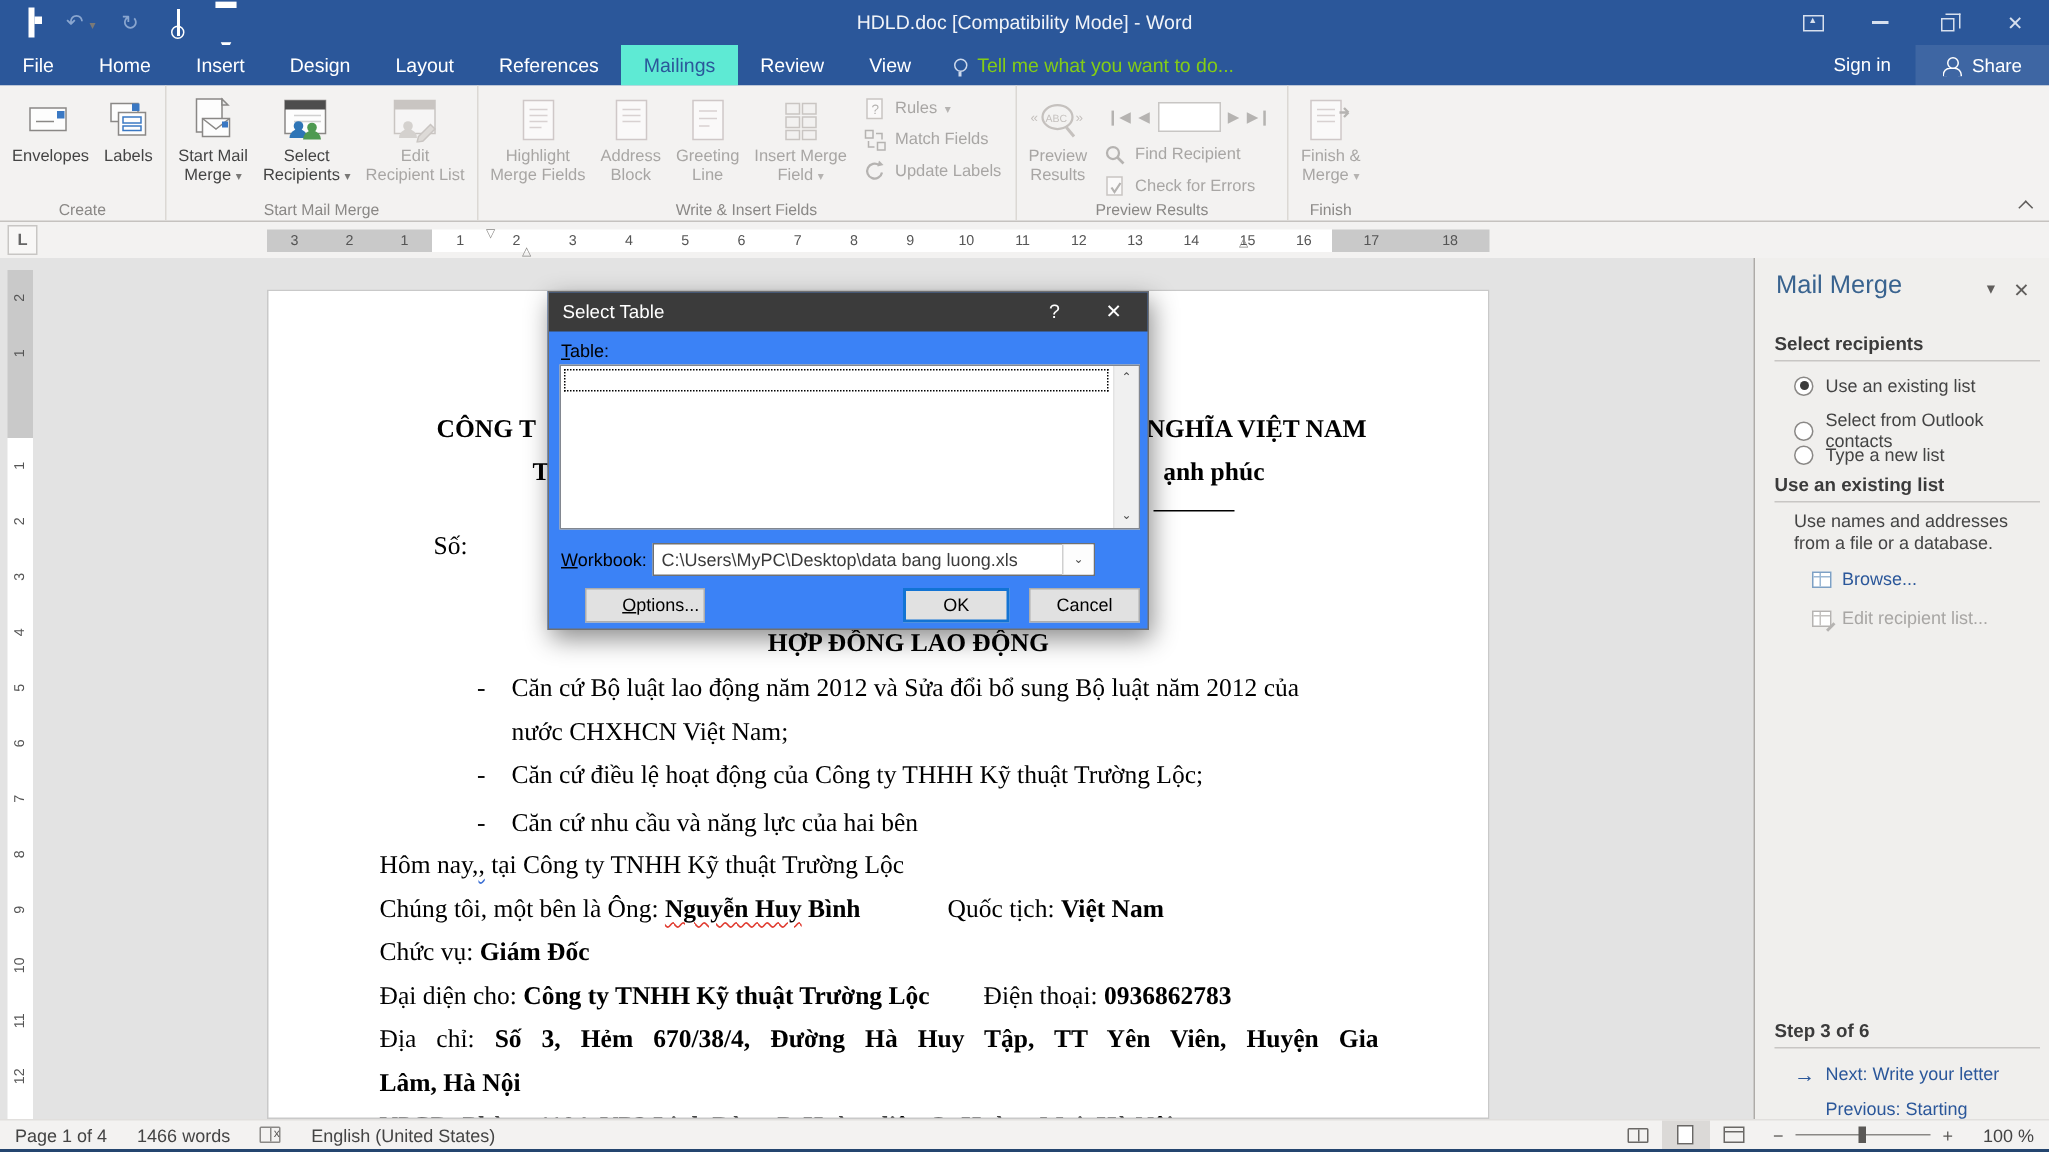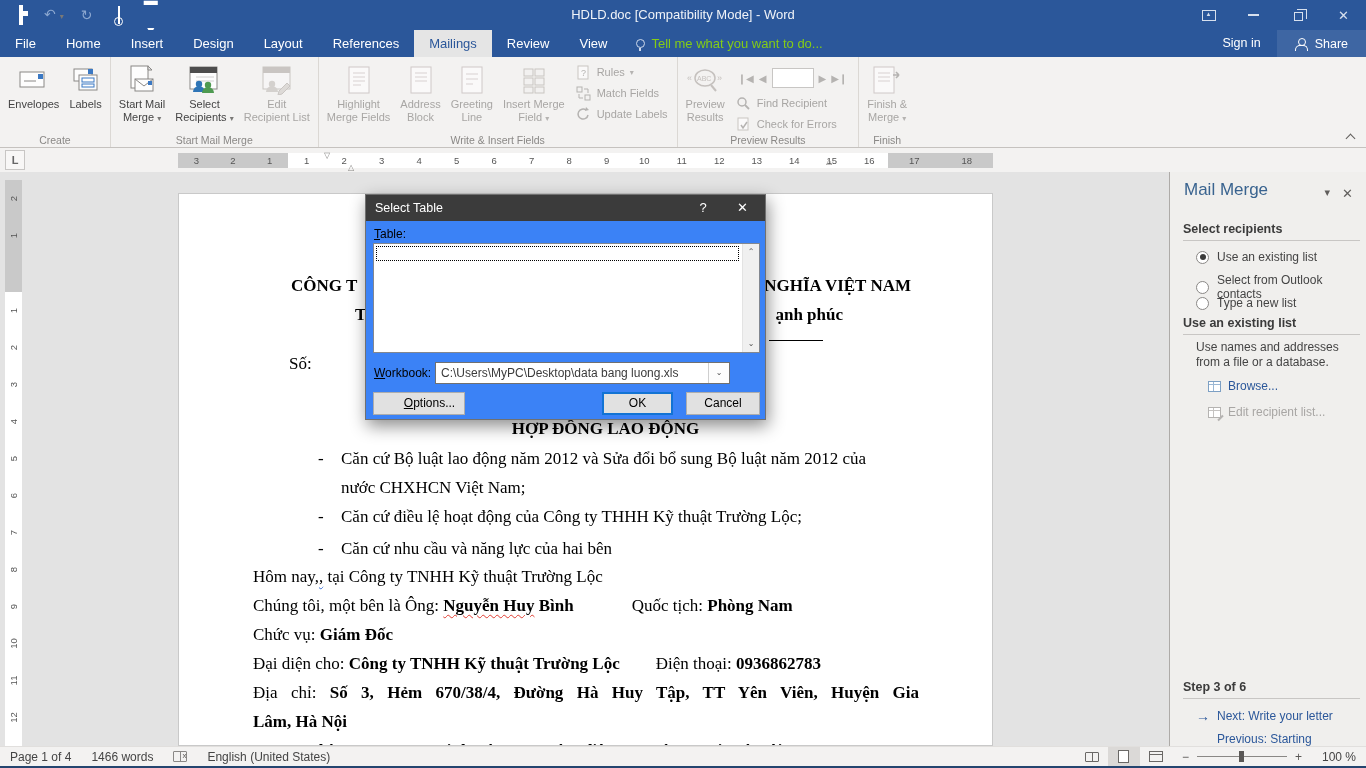--- a/index.html
+++ b/index.html
@@ -22,21 +22,21 @@
   .winbtn { width:45px; height:30px; display:flex; align-items:center; justify-content:center; color:#d7e0ee; font-size:13px; }
   .rdo-ic { width:14px; height:11px; border:1px solid #d7e0ee; position:relative; }
   .rdo-ic::after { content:"▲"; position:absolute; left:3px; top:0px; font-size:6px; color:#d7e0ee; }
   .min-ic { width:11px; height:1.5px; background:#d7e0ee; }
   .res-ic { width:9px; height:9px; border:1px solid #d7e0ee; position:relative; margin-top:2px; }
   .res-ic::before { content:""; position:absolute; left:2px; top:-4px; width:9px; height:9px; border:1px solid #d7e0ee; border-bottom:none; border-left:none; }
 
   
   .tabrow { position:absolute; top:30px; left:0; right:0; height:27px; background:#2b579a; display:flex; align-items:stretch; color:#fff; font-size:13px; }
   .tab { padding:0 15px; line-height:27px; }
-  .tab.active { background:#e5e5e5; color:#2b579a; }
+  .tab.active { background:#5eead4; color:#2b579a; }
   .tellme { display:flex; align-items:center; gap:6px; padding:0 14px; color:#84cc16; }
   .bulb { width:9px; height:9px; border:1.5px solid #cdd9ec; border-radius:50%; position:relative; }
   .bulb::after { content:""; position:absolute; left:2px; top:8px; width:2px; height:3px; background:#cdd9ec; }
   .tabrow-right { margin-left:auto; display:flex; align-items:stretch; }
   .signin { line-height:27px; padding:0 16px; font-size:12.5px; }
   .share { display:flex; align-items:center; gap:6px; padding:0 18px; background:rgba(255,255,255,.09); font-size:12.5px; }
   .person-ic { width:14px; height:12px; position:relative; }
   .person-ic::before { content:""; position:absolute; left:3px; top:0; width:6px; height:6px; border:1.3px solid #fff; border-radius:50%; }
   .person-ic::after { content:""; position:absolute; left:0; top:7px; width:11px; height:5px; border:1.3px solid #fff; border-bottom:none; border-radius:5px 5px 0 0; }
 
@@ -489,21 +489,21 @@
       <div class="dline" style="top:284px; left:162px;">nước CHXHCN Việt Nam;</div>
       <div class="dline" style="top:313px; left:139px;">-</div>
       <div class="dline" style="top:313px; left:162px;">Căn cứ điều lệ hoạt động của Công ty THHH Kỹ thuật Trường Lộc;</div>
       <div class="dline" style="top:345px; left:139px;">-</div>
       <div class="dline" style="top:345px; left:162px;">Căn cứ nhu cầu và năng lực của hai bên</div>
 
       <div class="dline" style="top:373px; left:74px;">
         <span>Hôm nay,</span><span class="sq-blue">,</span><span> tại Công ty TNHH Kỹ thuật Trường Lộc</span>
       </div>
       <div class="dline" style="top:402px; left:74px;">
-        <span>Chúng tôi, một bên là Ông: </span><span class="b sq-red">Nguyễn Huy</span><span class="b"> Bình</span><span style="margin-left:58px;">Quốc tịch: </span><span class="b">Phòng Nam</span>
+        <span>Chúng tôi, một bên là Ông: </span><span class="b sq-red">Nguyễn Huy</span><span class="b"> Bình</span><span style="margin-left:58px;">Quốc tịch: </span><span class="b">Việt Nam</span>
       </div>
       <div class="dline" style="top:431px; left:74px;">
         <span>Chức vụ: </span><span class="b">Giám Đốc</span>
       </div>
       <div class="dline" style="top:460px; left:74px;">
         <span>Đại diện cho: </span><span class="b">Công ty TNHH Kỹ thuật Trường Lộc</span><span style="margin-left:36px;">Điện thoại: </span><span class="b">0936862783</span>
       </div>
       <div class="jline" style="top:489px; left:74px; width:666px;">
         <span>Địa chỉ: </span><span class="b">Số 3, Hẻm 670/38/4, Đường Hà Huy Tập, TT Yên Viên, Huyện Gia</span>
       </div>
@@ -525,21 +525,21 @@
         <div class="lb-scroll">
           <span class="lb-up">⌃</span>
           <span class="lb-dn">⌄</span>
         </div>
       </div>
       <div class="dlabel" style="top:171px;"><u>W</u><span>orkbook:</span></div>
       <div class="combo">
         <span class="combo-text">C:\Users\MyPC\Desktop\data bang luong.xls</span>
         <span class="combo-btn">⌄</span>
       </div>
-      <div class="dbtn" style="left:7px; width:92px;padding-left:21px;"><u>O</u><span>ptions...</span></div>
+      <div class="dbtn" style="left:24px; width:80px;padding-left:21px;"><u>O</u><span>ptions...</span></div>
       <div class="dbtn def" style="left:236px; width:71px;">OK</div>
       <div class="dbtn" style="left:320px; width:74px;">Cancel</div>
     </div>
 
     <div class="pane">
       <div class="pane-title">Mail Merge</div>
       <span class="pane-ic" style="right:36px;">▾</span>
       <span class="pane-ic" style="right:13px; font-size:13px;">✕</span>
 
       <div class="psec" style="top:50px;">Select recipients</div>

